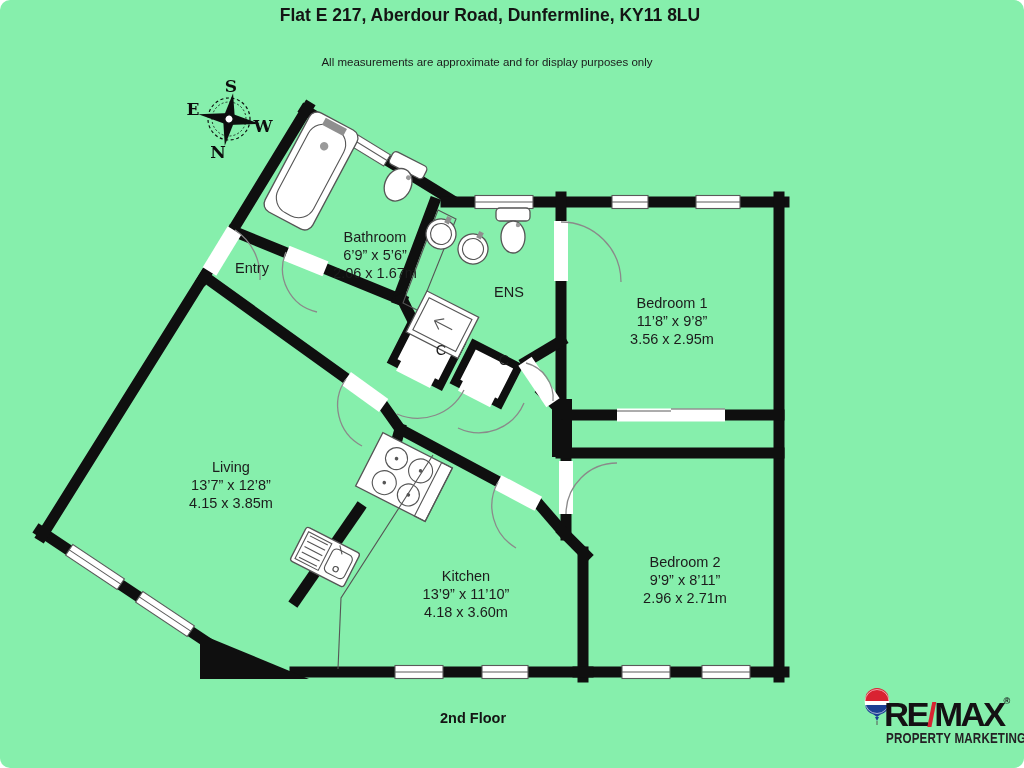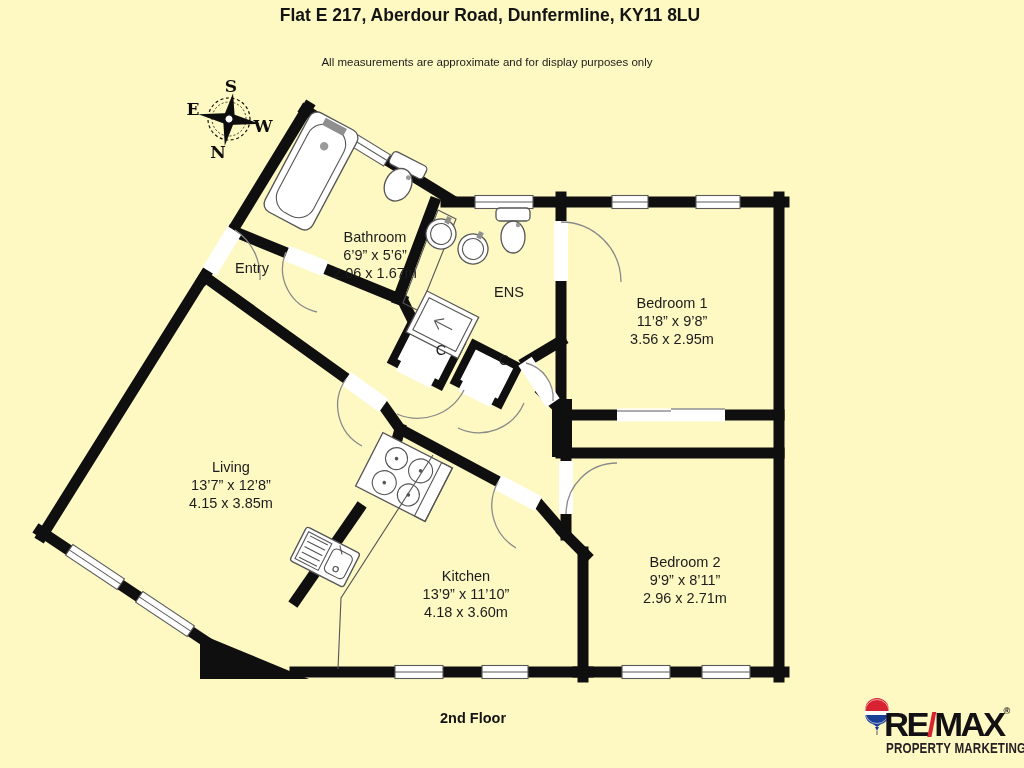--- a/index.html
+++ b/index.html
@@ -1,36 +1,36 @@
 <!DOCTYPE html>
 <html><head>
 <meta charset="utf-8">
 <style>
   html,body{margin:0;padding:0;background:#fff;width:1024px;height:768px;overflow:hidden;
     font-family:"Liberation Sans", sans-serif;}
-  #stage{position:relative;width:1024px;height:768px;background:#fef9c3;}
+  #stage{position:relative;width:1024px;height:768px;background:#86efac;border-radius:10px;}
   svg text{user-select:none;}
   .title-text{font:bold 17.5px "Liberation Sans", sans-serif;fill:#141414;}
   .disclaimer-text{font:11.5px "Liberation Sans", sans-serif;fill:#1a1a1a;}
   .floor-text{font:bold 14.5px "Liberation Sans", sans-serif;fill:#141414;}
   .room{font:14.5px "Liberation Sans", sans-serif;fill:#1c1c1c;text-anchor:middle;}
   .compass-letter{font:bold 17px "DejaVu Serif", serif;fill:#0d0d0d;text-anchor:middle;}
   .wall{stroke:#0f0f0f;stroke-width:11;fill:none;stroke-linecap:square;}
   .wall12{stroke:#0f0f0f;stroke-width:12;fill:none;stroke-linecap:square;}
   .wall-fill{fill:#0f0f0f;stroke:none;}
   .gap{fill:#ffffff;stroke:none;}
   .win{fill:#ffffff;stroke:#5a5a5a;stroke-width:1.1;}
   .winline{stroke:#5a5a5a;stroke-width:1;fill:none;}
   .arc{stroke:#8a8a8a;stroke-width:1.3;fill:none;}
   .fx{stroke:#555;stroke-width:1.3;fill:#ffffff;}
   .fx-n{stroke:#555;stroke-width:1.1;fill:none;}
   .closet-box{fill:#ffffff;stroke:#0f0f0f;stroke-width:8;}
 
   
-  .logo{position:absolute;right:6px;bottom:3px;width:156px;height:62px;text-decoration:underline;}
+  .logo{position:absolute;right:6px;bottom:13px;width:156px;height:62px;text-decoration:underline;}
   .balloon{position:absolute;left:0px;top:-6px;width:30px;height:40px;}
   .brandline{position:absolute;left:22px;top:2px;white-space:nowrap;
      font:bold 34px "Liberation Sans", sans-serif;color:#141114;
      letter-spacing:-2.5px;transform:scaleX(1.02);transform-origin:left top;}
   .brand-slash{color:#d92231;margin:0 0px;}
   .brand-reg{font-size:9px;vertical-align:top;position:relative;top:1px;letter-spacing:0;}
   .tagline{position:absolute;left:24px;top:37px;white-space:nowrap;
      font:bold 14px "Liberation Sans", sans-serif;color:#242024;
      letter-spacing:0.2px;transform:scaleX(0.83);transform-origin:left top;}
 </style>

